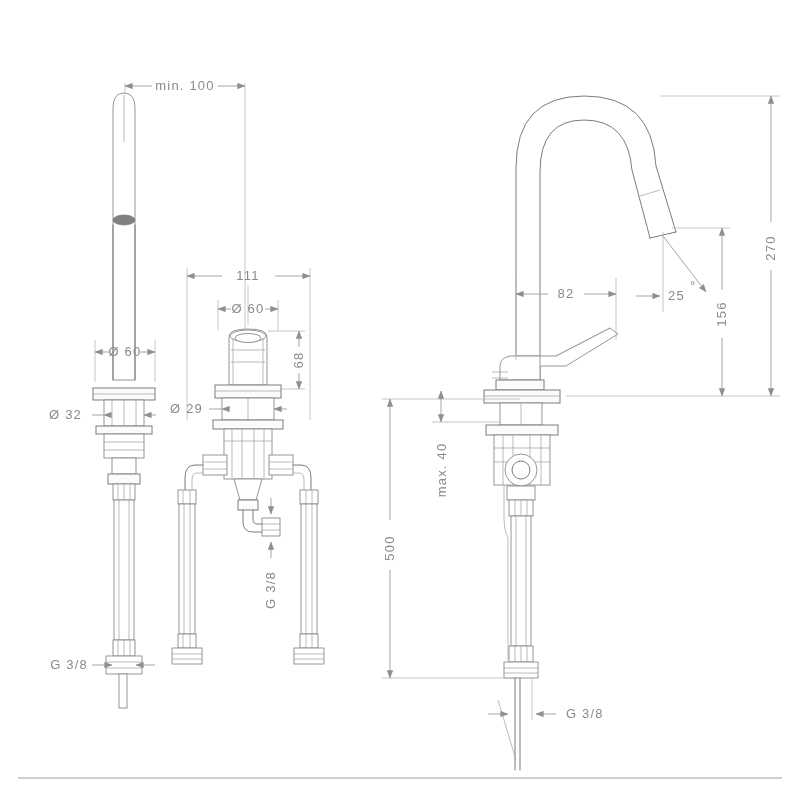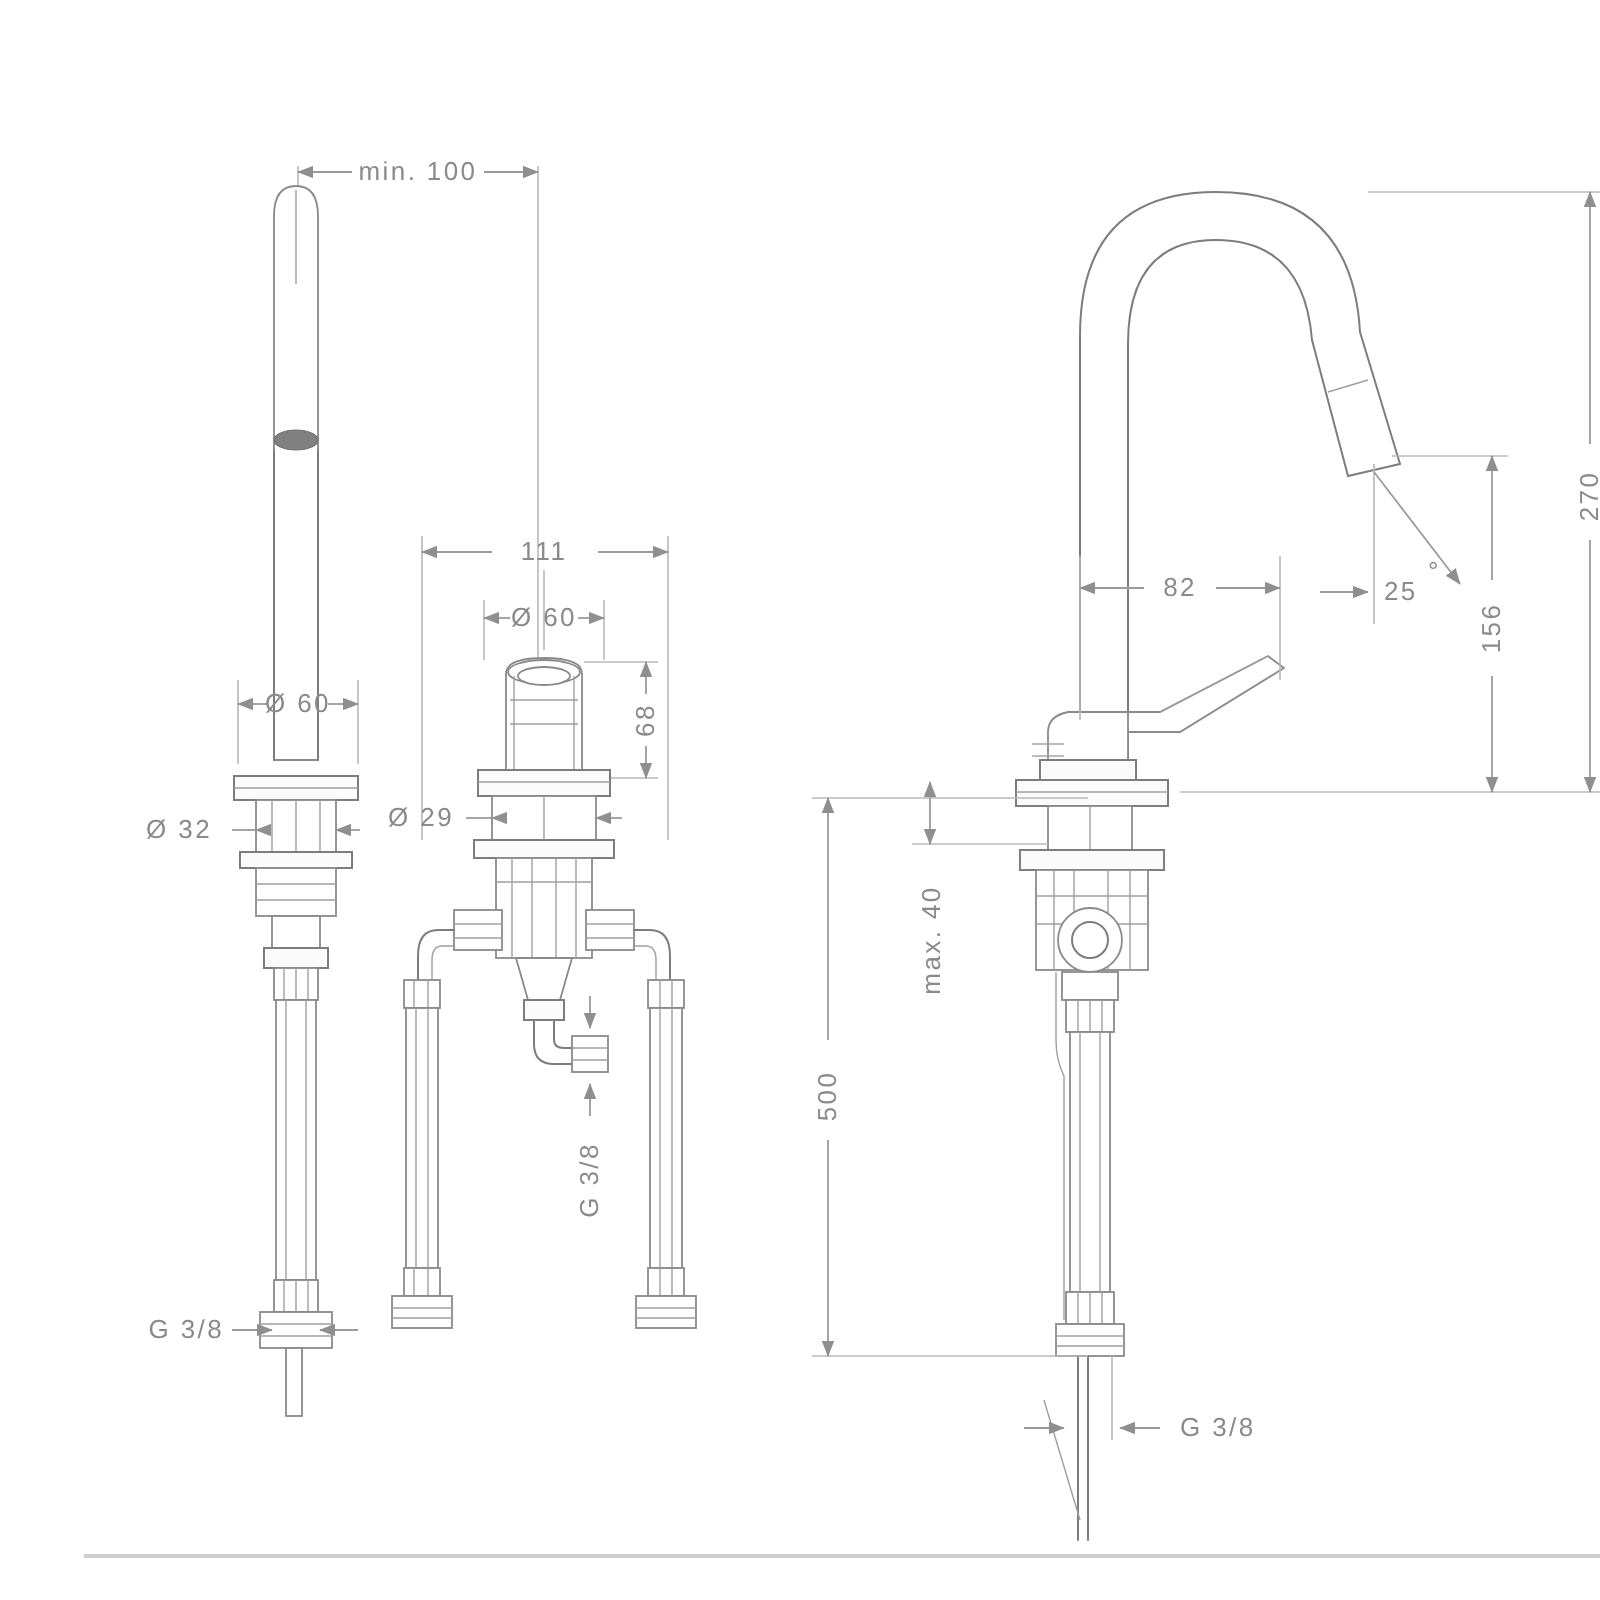--- a/index.html
+++ b/index.html
@@ -13,21 +13,20 @@
     font-family: "Liberation Sans", sans-serif;
     overflow: hidden;
     position: relative;
   }
   #drawing-root {
     position: absolute;
     left: 0;
     top: 0;
     width: 695px;
     height: 800px;
-    padding-left: 24px;
   }
   svg.tech-drawing {
     display: block;
     width: 800px;
     height: 800px;
     background: #ffffff;
   }
   .dim-text {
     font-family: "Liberation Sans", sans-serif;
     font-size: 13px;

